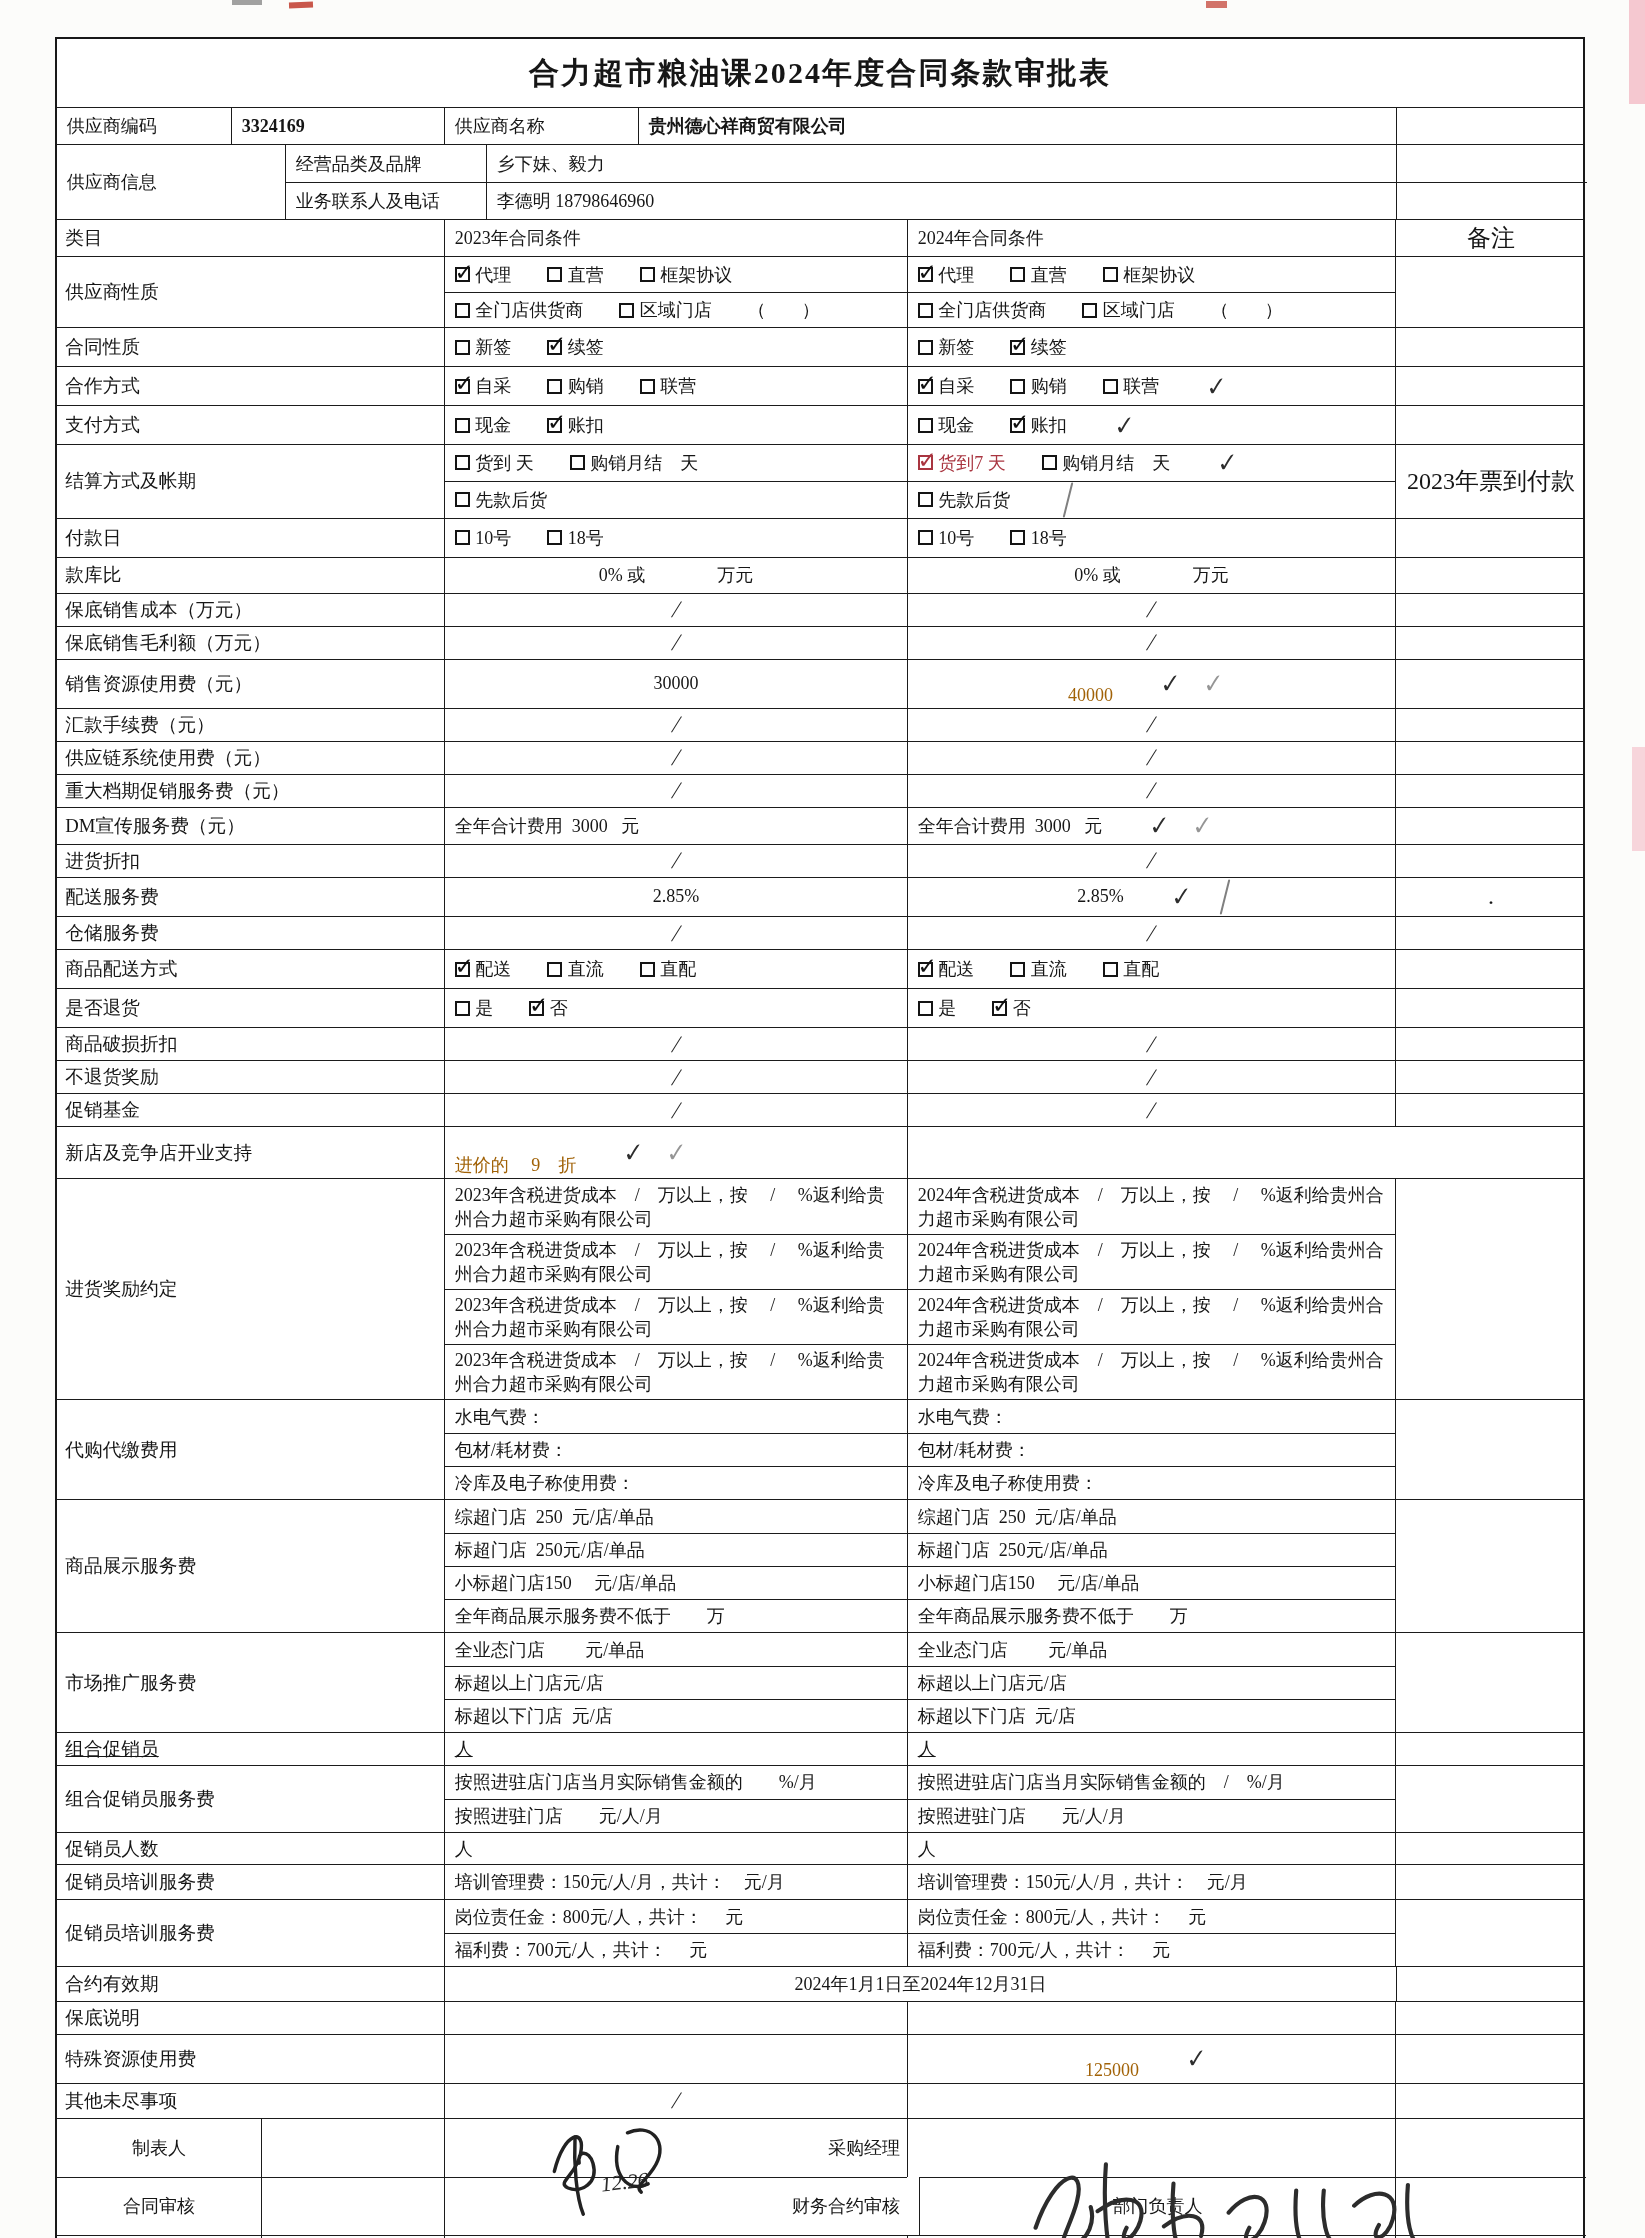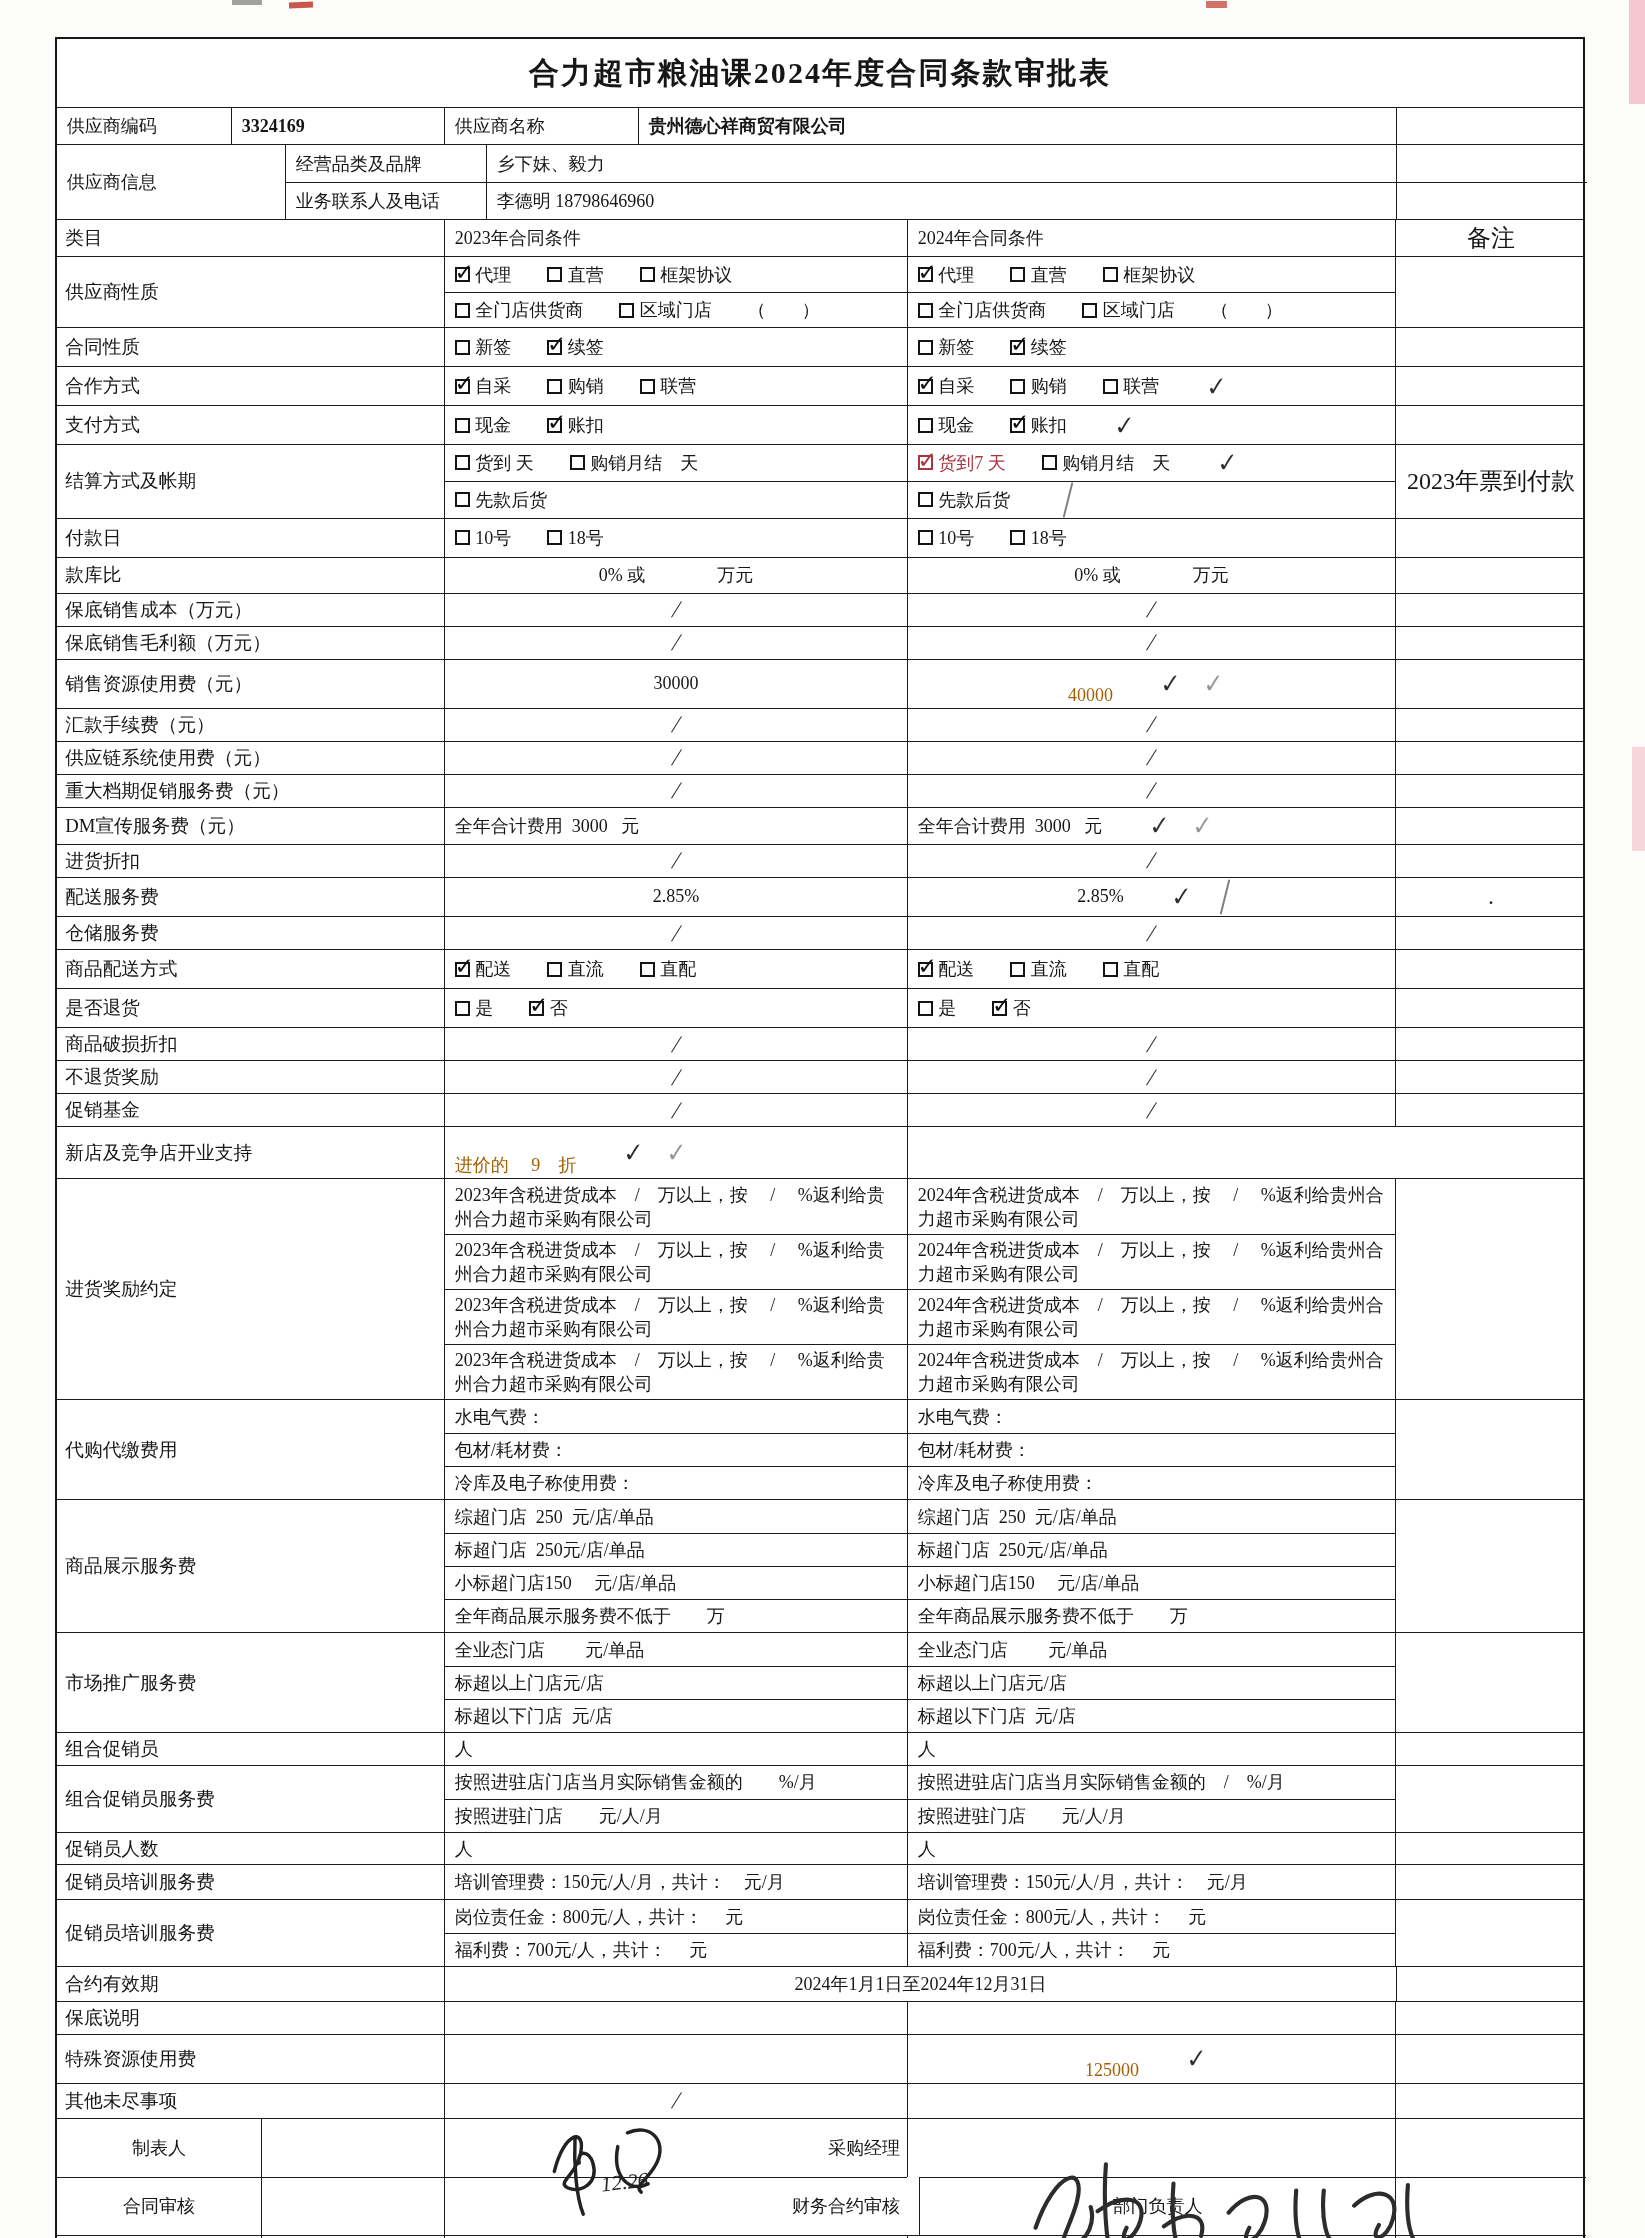--- a/index.html
+++ b/index.html
@@ -447,21 +447,21 @@
           <div class="line" style="min-height: 33px;"><span class="seg tx">标超以上门店元/店</span></div>
           <div class="line" style="min-height: 33px;"><span class="seg tx">标超以下门店  元/店</span></div>
         </div>
         <div class="cell">
           <div class="line" style="min-height: 33px;"><span class="seg tx">全业态门店　　 元/单品</span></div>
           <div class="line" style="min-height: 33px;"><span class="seg tx">标超以上门店元/店</span></div>
           <div class="line" style="min-height: 33px;"><span class="seg tx">标超以下门店  元/店</span></div>
         </div>
         <div class="cell rmcell"></div>
       </div>
-      <div class="trow" style="grid-template-columns: 387px 463px 488px 191px; min-height: 32px;">
+      <div class="trow" style="grid-template-columns: 387px 463px 488px 191px; min-height: 32px; text-decoration: underline;">
         <div class="cell first">
           <div class="lab">组合促销员</div>
         </div>
         <div class="cell">
           <div class="line"><span class="seg tx">人</span></div>
         </div>
         <div class="cell">
           <div class="line"><span class="seg tx">人</span></div>
         </div>
         <div class="cell rmcell"></div>

